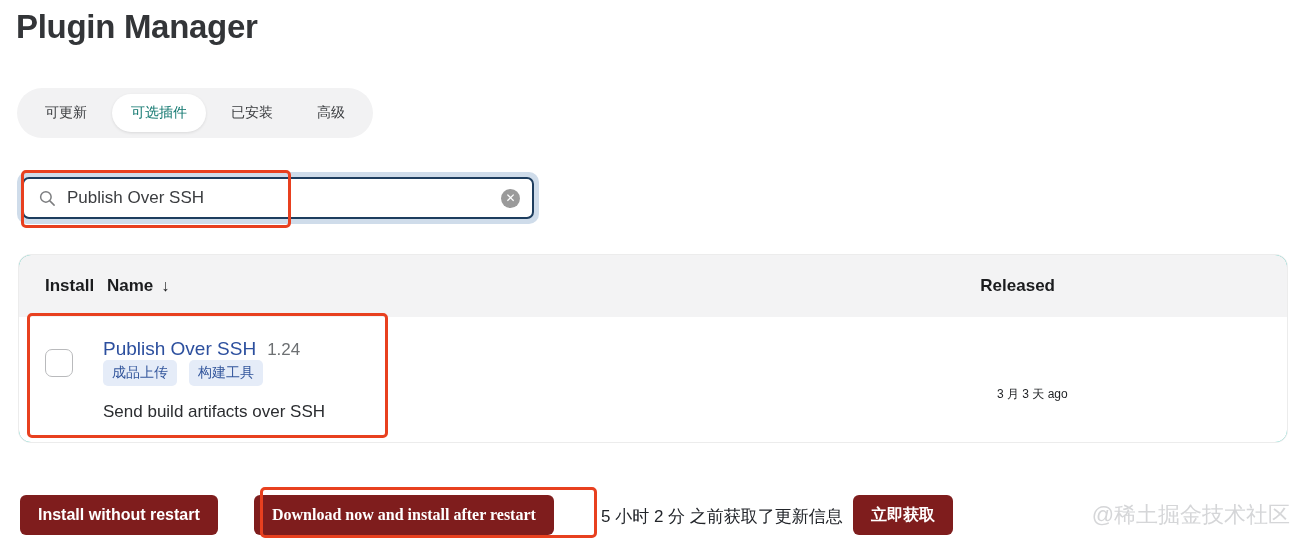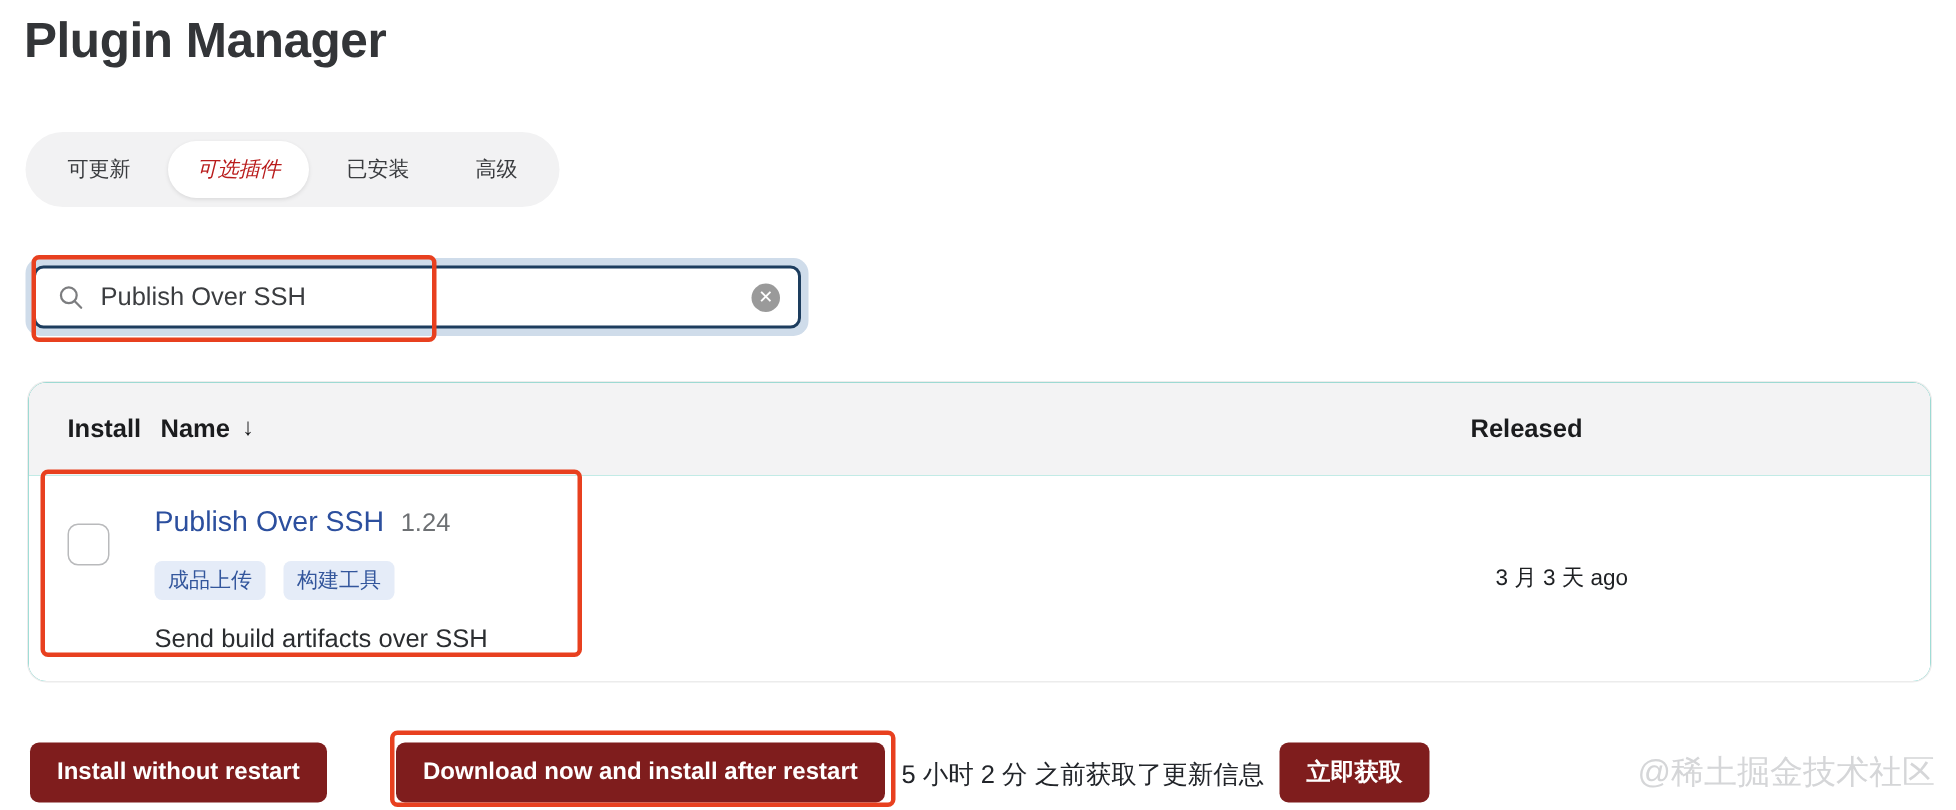--- a/index.html
+++ b/index.html
@@ -49,23 +49,22 @@
     align-items: center;
     justify-content: center;
     font-size: 14px;
     color: #3a3c3f;
     cursor: pointer;
     white-space: nowrap;
     margin: 0 3px;
   }
   .tab.active {
     background: #ffffff;
-    color: #b91c1c;
+    color: #0f766e;
     box-shadow: 0 1px 3px rgba(0,0,0,0.10);
-    font-style: italic;
   }
 
   
   .search-wrap {
     position: absolute;
     left: 17px;
     top: 172px;
     width: 522px;
     height: 52px;
     background: #cfdcea;
@@ -190,42 +189,41 @@
     color: #2c4f9e;
     cursor: pointer;
   }
   .plugin-version {
     font-size: 17px;
     color: #6d7073;
   }
   .tags {
     display: flex;
     gap: 12px;
-    margin-top: 14px;
   }
   .tag {
     background: #e5ecf8;
     color: #33569c;
     font-size: 14px;
     border-radius: 5px;
     padding: 4px 9px;
     white-space: nowrap;
     cursor: pointer;
   }
   .plugin-desc {
     margin-top: 16px;
     font-size: 17px;
     color: #2b2d30;
     white-space: nowrap;
   }
   .released-cell {
     position: absolute;
     left: 978px;
-    top: 59px;
-    font-size: 15px;
+    top: 69px;
+    font-size: 12px;
     color: #1e2023;
     white-space: nowrap;
   }
 
   
   .annot {
     position: absolute;
     border: 3px solid #e8401f;
     border-radius: 5px;
     pointer-events: none;
@@ -247,21 +245,21 @@
     padding: 0 18px;
     cursor: pointer;
     font-family: "Liberation Sans", "DejaVu Sans", sans-serif;
     white-space: nowrap;
     display: flex;
     align-items: center;
     justify-content: center;
     position: absolute;
   }
   .btn-install-norestart { left: 20px;  top: 495px; }
-  .btn-download-restart  { left: 264px; top: 495px; }
+  .btn-download-restart  { left: 254px; top: 495px; font-family: Liberation Serif, serif; }
   .btn-fetch-now         { left: 853px; top: 495px; }
 
   .update-status {
     position: absolute;
     left: 601px;
     top: 505px;
     font-size: 17px;
     color: #22252a;
     white-space: nowrap;
   }

